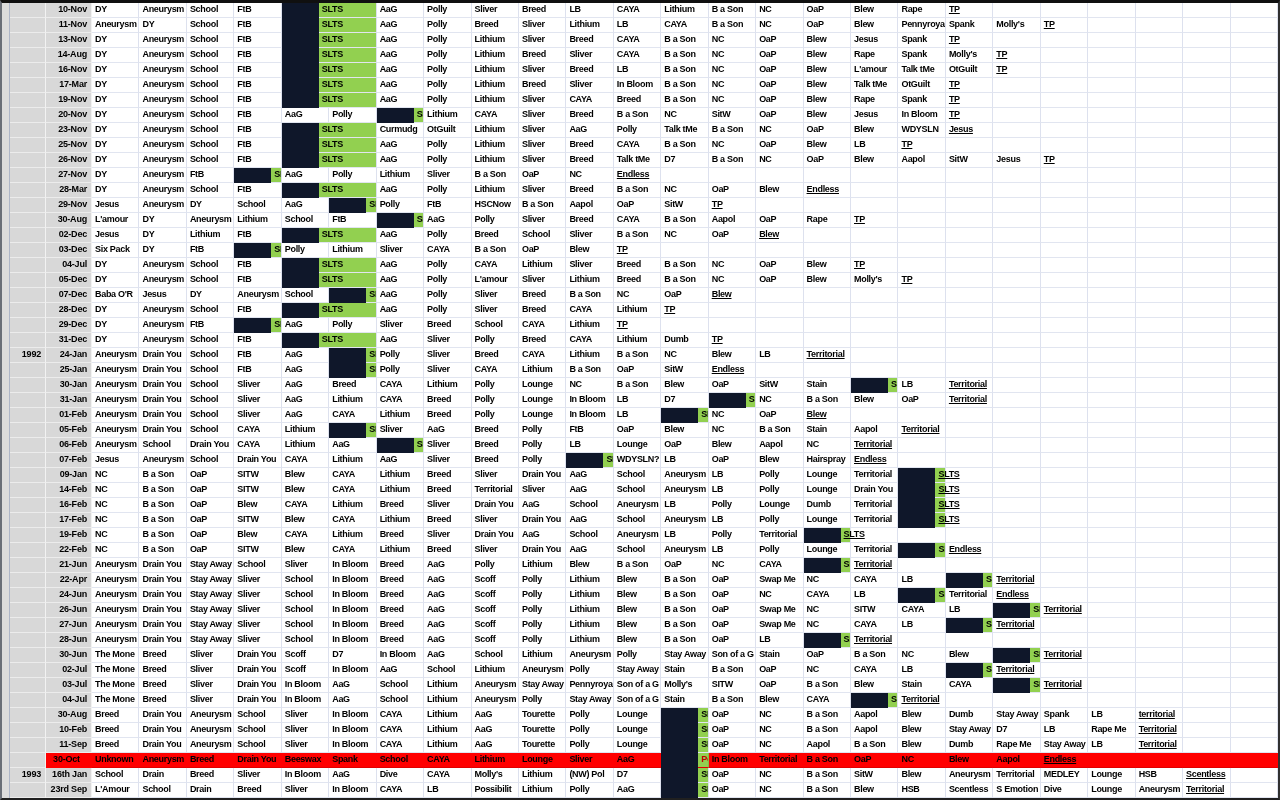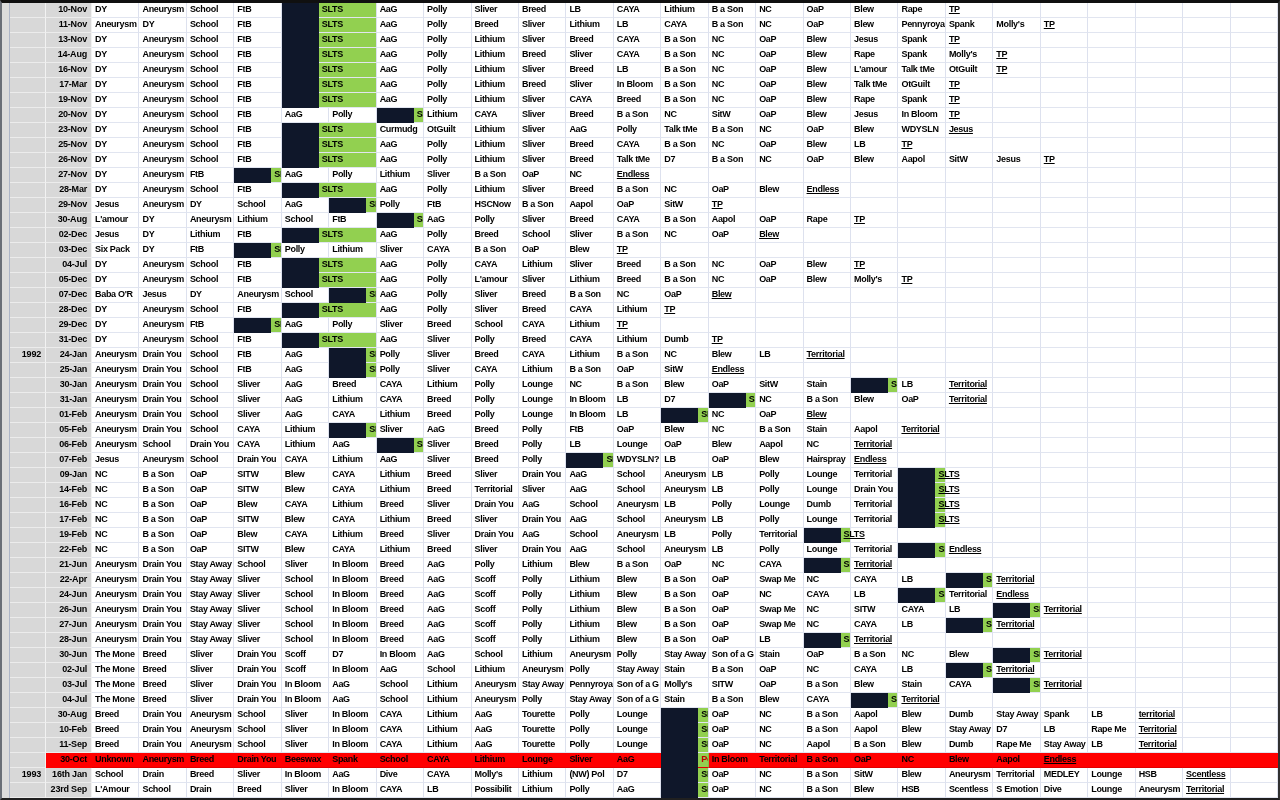--- a/index.html
+++ b/index.html
@@ -42,21 +42,21 @@
     font-size:9px;font-weight:bold;color:#000;
     padding:1px 0 0 3px;
     white-space:nowrap;overflow:hidden;
     letter-spacing:-0.3px;
     background:#fff;
   }
   .c.spill{overflow:visible;position:relative;z-index:1;text-decoration:underline;}
   .c.g{background:#92D050;margin-left:37px;}
   .c.s2{grid-column:span 2;}
   .row.red .c{background:#FF0000;border-right-color:#FF0000;border-bottom-color:#e00000;}
-  .row.red .dc{background:#FF0000;border-right-color:#f00;border-bottom-color:#f00;}
+  .row.red .dc{background:#FF0000;border-right-color:#f00;border-bottom-color:#f00;text-align:center;}
   .row.red .c.g{background:#92D050;border-right-color:#84bd47;}
 </style>
 </head>
 <body>
 
 <div id="frame">
   <div id="sheet">
     <div id="gutter"></div>
     <div id="grid">
         <div class="row">

